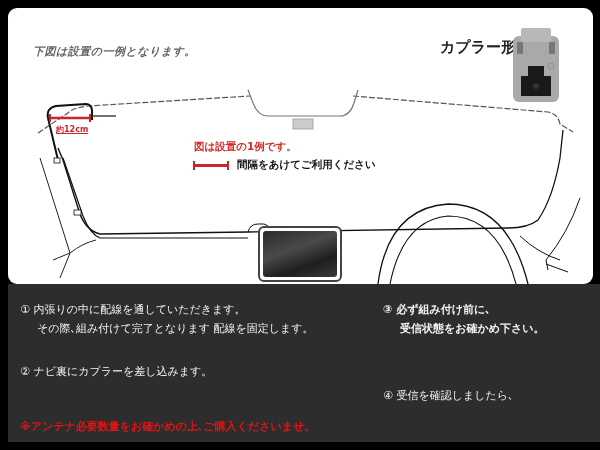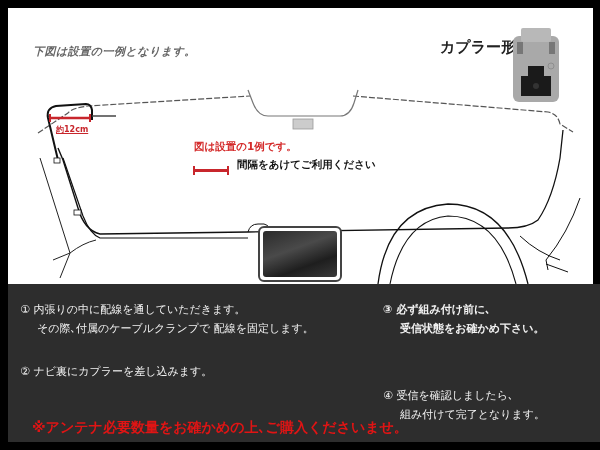--- a/index.html
+++ b/index.html
@@ -9,20 +9,21 @@
       font-family: "DejaVu Sans", sans-serif;
     }
     .frame {
       position: absolute; left: 0; top: 0; width: 600px; height: 450px;
       background: #000;
     }
     .diagram {
       position: absolute; left: 8px; top: 8px; width: 585px; height: 276px;
       background: #fff;
       overflow: hidden;
+      border-radius: 9px;
     }
     .diagram svg.lines { position: absolute; left: 0; top: 0; }
     .heading {
       position: absolute; left: 25px; top: 36px;
       font-size: 11px; font-style: italic; font-weight: bold;
       color: #666; letter-spacing: 0.5px;
     }
     .coupler-label {
       position: absolute; left: 432px; top: 30px;
       font-size: 15px; font-weight: bold; color: #222;
@@ -33,21 +34,21 @@
     .measure-label {
       position: absolute; left: 48px; top: 116px;
       font-size: 8px; font-weight: bold; color: #c8262c; text-decoration: underline;
     }
     .note-red {
       position: absolute; left: 186px; top: 132px;
       font-size: 10.5px; font-weight: bold; color: #d42a2a;
     }
     .note-legend {
       position: absolute; left: 185px; top: 150px;
-      display: flex; align-items: flex-end;
+      display: flex; align-items: center;
       font-size: 10.5px; font-weight: bold; color: #111;
     }
     .note-legend .bar {
       display: inline-block; width: 36px; height: 3px; background: #c8262c;
       position: relative; margin-right: 8px;
     }
     .note-legend .bar::before, .note-legend .bar::after {
       content: ""; position: absolute; top: -3px; width: 2px; height: 9px; background: #c8262c;
     }
     .note-legend .bar::before { left: 0; }
@@ -71,21 +72,21 @@
     .step {
       position: absolute; color: #f2f2f2; font-size: 11px; line-height: 19px;
     }
     .step .line2 { padding-left: 17px; }
     .step-1 { left: 12px; top: 16px; }
     .step-2 { left: 12px; top: 78px; text-align: right; }
     .step-3 { left: 375px; top: 16px; font-weight: bold; }
     .step-4 { left: 375px; top: 78px; margin-top: 24px; }
     .warning {
       position: absolute; left: 12px; top: 135px;
-      font-size: 14px; font-weight: bold; color: #e01414; margin-left: 12px;
+      font-size: 11px; font-weight: bold; color: #e01414;
     }
   </style>
 </head>
 <body>
 
 <div class="frame">
 
   <div class="diagram">
     <svg class="lines" width="585" height="276" viewBox="0 0 585 276">
 
@@ -147,29 +148,28 @@
     </div>
 
     <div class="nav-screen">
       <div class="glass"></div>
     </div>
   </div>
 
   <div class="panel">
     <div class="step step-1">
       <div><span>①</span> <span>内張りの中に配線を通していただきます。</span></div>
-      <div class="line2">その際､付属のケーブルクランプで 配線を固定します。</div>
+      <div class="line2">その際､組み付けて完了となります 配線を固定します。</div>
     </div>
     <div class="step step-2">
       <div><span>②</span> <span>ナビ裏にカプラーを差し込みます。</span></div>
     </div>
     <div class="step step-3">
       <div><span>③</span> <span>必ず組み付け前に､</span></div>
       <div class="line2">受信状態をお確かめ下さい。</div>
     </div>
     <div class="step step-4">
       <div><span>④</span> <span>受信を確認しましたら､</span></div>
-      <div class="line2">組み付けて完了となります。</div>
     </div>
     <div class="warning">※アンテナ必要数量をお確かめの上､ご購入くださいませ。</div>
   </div>
 
 </div>
 
 </body></html>

